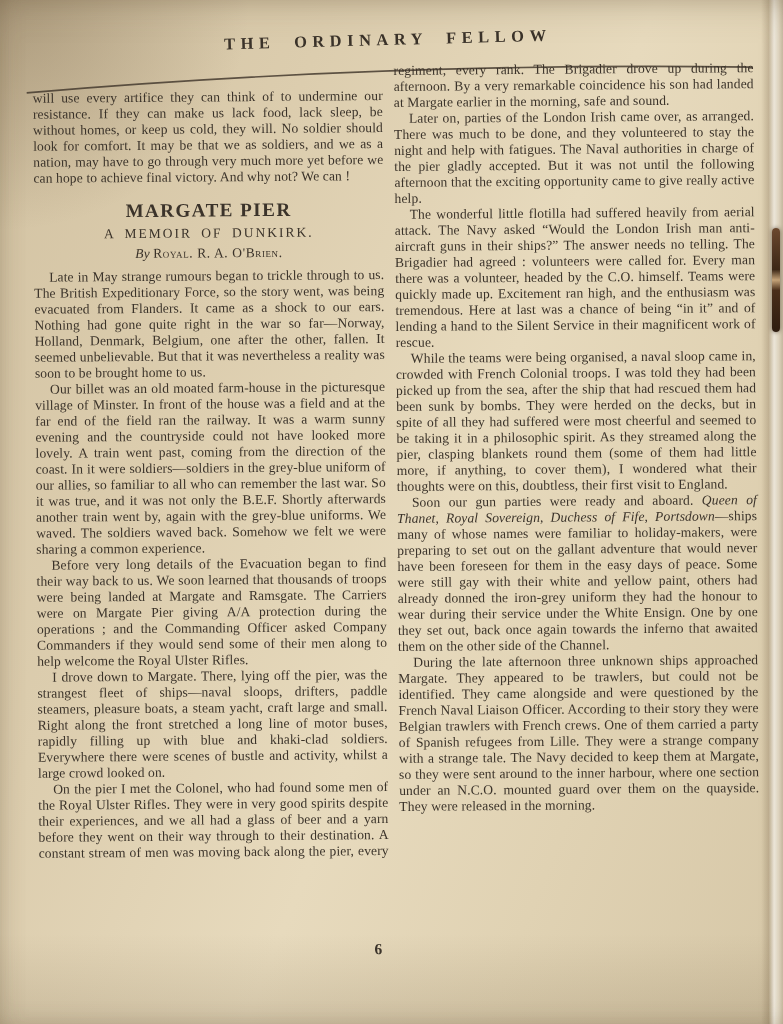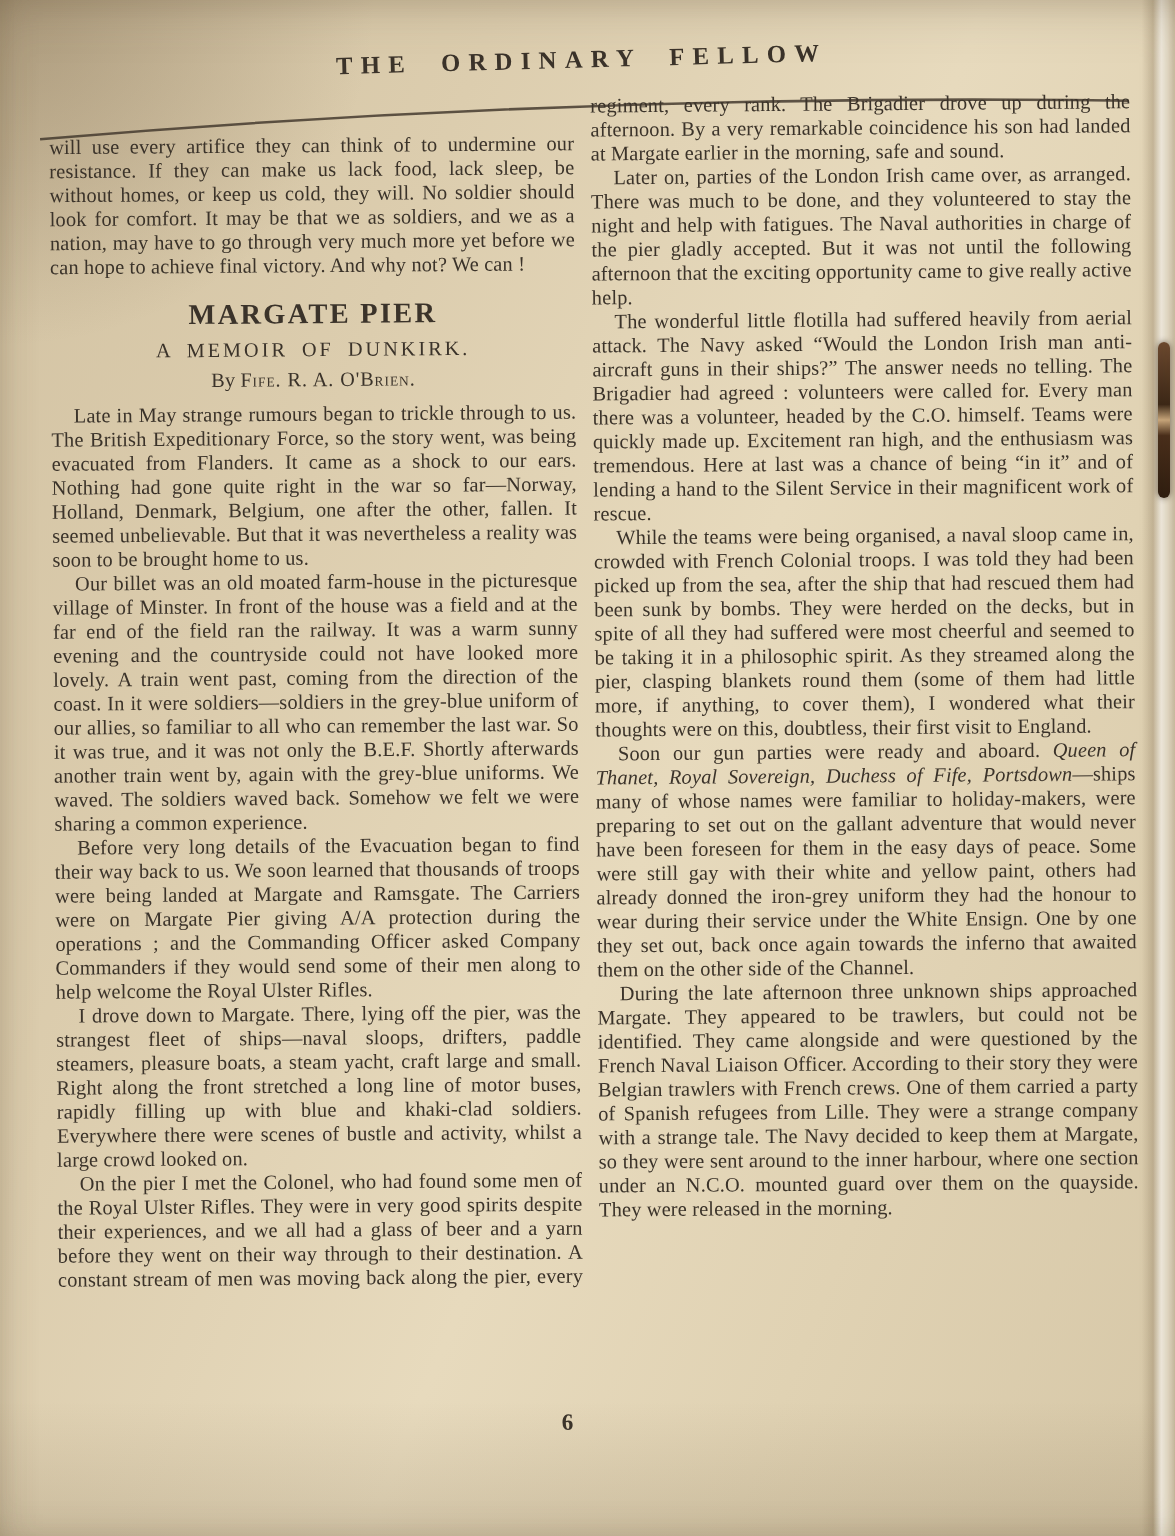--- a/index.html
+++ b/index.html
@@ -65,21 +65,21 @@
   .article-head { text-align: center; margin: 17px 0 7px 0; }
   .article-title {
     font-size: 19px; font-weight: bold; letter-spacing: 1.5px;
     margin: 0 0 7px 0;
   }
   .article-subtitle {
     font-size: 13.5px; letter-spacing: 2px; word-spacing: 4px;
     margin: 0 0 4px 0;
   }
   .article-byline { font-size: 13.5px; margin: 0; }
-  .byline-by { }
+  .byline-by { font-style: italic; }
   .byline-author { font-variant: small-caps; letter-spacing: 0.6px; }
   .ship-names { font-style: italic; }
   .page-number {
     position: absolute; left: 371px; top: 940px;
     font-size: 15.5px; font-weight: 600;
   }
   .grain {
     position: absolute; inset: 0; pointer-events: none;
     box-shadow: inset 0 18px 40px -24px rgba(96,78,52,0.5),
                 inset 14px 0 34px -26px rgba(96,78,52,0.45),
@@ -102,21 +102,21 @@
   <svg class="rule-svg" width="783" height="120">
     <path d="M 30 90 Q 390 62 756 70" stroke="#453b2f" stroke-width="1.7" fill="none" opacity="0.85"></path>
   </svg>
 
   <div class="col col-left">
     <p class="noindent">will use every artifice they can think of to undermine our resistance.  If they can make us lack food, lack sleep, be without homes, or keep us cold, they will. No soldier should look for comfort.  It may be that we as soldiers, and we as a nation, may have to go through very much more yet before we can hope to achieve final victory.  And why not?  We can !</p>
 
     <div class="article-head">
       <div class="article-title">MARGATE PIER</div>
       <div class="article-subtitle">A MEMOIR OF DUNKIRK.</div>
-      <div class="article-byline"><span class="byline-by">By </span><span class="byline-author">Fife. R. A. O'Brien.</span></div>
+      <div class="article-byline"><span class="byline-by">By </span><span class="byline-author">Royal. R. A. O'Brien.</span></div>
     </div>
 
     <p>Late in May strange rumours began to trickle through to us.  The British Expeditionary Force, so the story went, was being evacuated from Flanders. It came as a shock to our ears.  Nothing had gone quite right in the war so far—Norway, Holland, Denmark, Belgium, one after the other, fallen.  It seemed unbelievable.  But that it was nevertheless a reality was soon to be brought home to us.</p>
     <p>Our billet was an old moated farm-house in the picturesque village of Minster.  In front of the house was a field and at the far end of the field ran the railway.  It was a warm sunny evening and the countryside could not have looked more lovely.  A train went past, coming from the direction of the coast.  In it were soldiers—soldiers in the grey-blue uniform of our allies, so familiar to all who can remember the last war.  So it was true, and it was not only the B.E.F. Shortly afterwards another train went by, again with the grey-blue uniforms.  We waved.  The soldiers waved back.  Somehow we felt we were sharing a common experience.</p>
     <p>Before very long details of the Evacuation began to find their way back to us.  We soon learned that thousands of troops were being landed at Margate and Ramsgate.  The Carriers were on Margate Pier giving A/A protection during the operations ; and the Commanding Officer asked Company Commanders if they would send some of their men along to help welcome the Royal Ulster Rifles.</p>
     <p>I drove down to Margate.  There, lying off the pier, was the strangest fleet of ships—naval sloops, drifters, paddle steamers, pleasure boats, a steam yacht, craft large and small.  Right along the front stretched a long line of motor buses, rapidly filling up with blue and khaki-clad soldiers.  Everywhere there were scenes of bustle and activity, whilst a large crowd looked on.</p>
     <p class="runover">On the pier I met the Colonel, who had found some men of the Royal Ulster Rifles.  They were in very good spirits despite their experiences, and we all had a glass of beer and a yarn before they went on their way through to their destination.  A constant stream of men was moving back along the pier, every</p>
   </div>
 
   <div class="col col-right">

